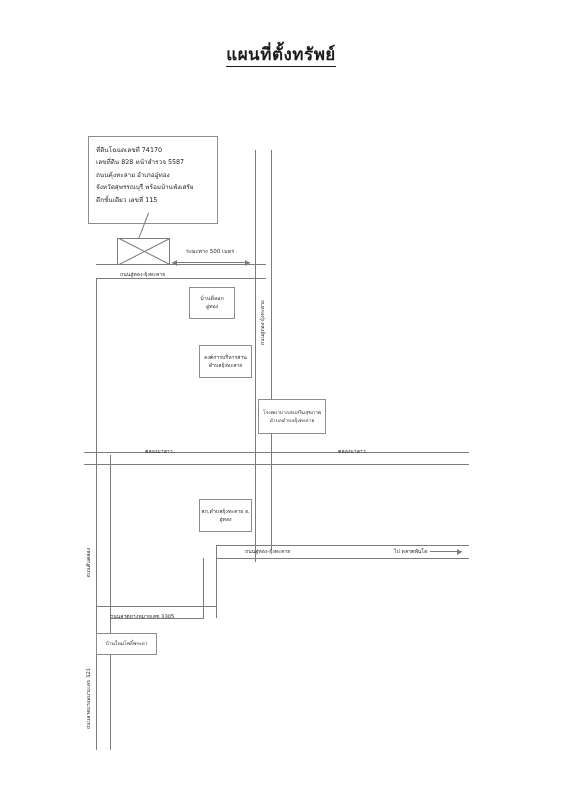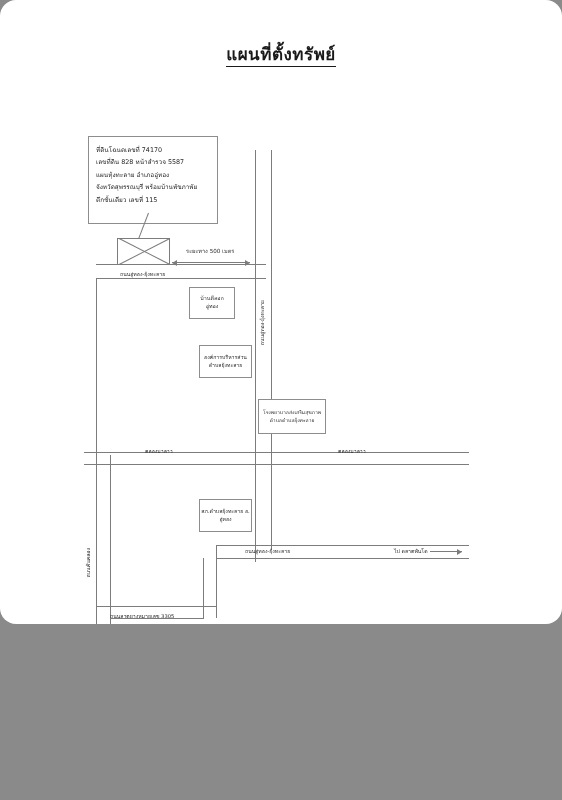--- a/index.html
+++ b/index.html
@@ -1,19 +1,19 @@
 <!DOCTYPE html>
 <html><head>
 <meta charset="utf-8">
 <style>
   html,body{margin:0;padding:0;background:#8a8a8a;}
   body{font-family:"DejaVu Sans","Liberation Sans",sans-serif;}
   #page{
-    position:relative;width:562px;height:624px;background:#ffffff;
-    margin:0 auto;overflow:hidden;border-radius:16px;
+    position:relative;width:562px;height:800px;background:#ffffff;
+    margin:0 auto;overflow:hidden;
   }
   
   #title{
     position:absolute;left:0;top:40px;width:562px;text-align:center;
     font-size:17px;font-weight:bold;color:#1a1a1a;letter-spacing:.5px;
   }
   #title span{border-bottom:1.5px solid #1a1a1a;padding-bottom:2px;}
 
   
   .hline{position:absolute;background:#7c7c7c;height:1px;}
@@ -78,22 +78,22 @@
 
 <div id="page">
 
   <div id="title">
     <span>แผนที่ตั้งทรัพย์</span>
   </div>
 
   <div id="infobox">
     <div>ที่ดินโฉนดเลขที่ 74170</div>
     <div>เลขที่ดิน 828 หน้าสำรวจ 5587</div>
-    <div>แผนทุ้งทะลาย อำเภออู่ทอง</div>
-    <div>จังหวัดสุพรรณบุรี พร้อมบ้านพัขภาพัย</div>
+    <div>ถนนคุ้งทะลาย อำเภออู่ทอง</div>
+    <div>จังหวัดสุพรรณบุรี พร้อมบ้านพังเสรัย</div>
     <div>ตึกชั้นเดียว เลขที่ 115</div>
   </div>
 
   <div id="leader"></div>
 
   <div id="xmark">
     <div class="d1"></div>
     <div class="d2"></div>
   </div>
 

